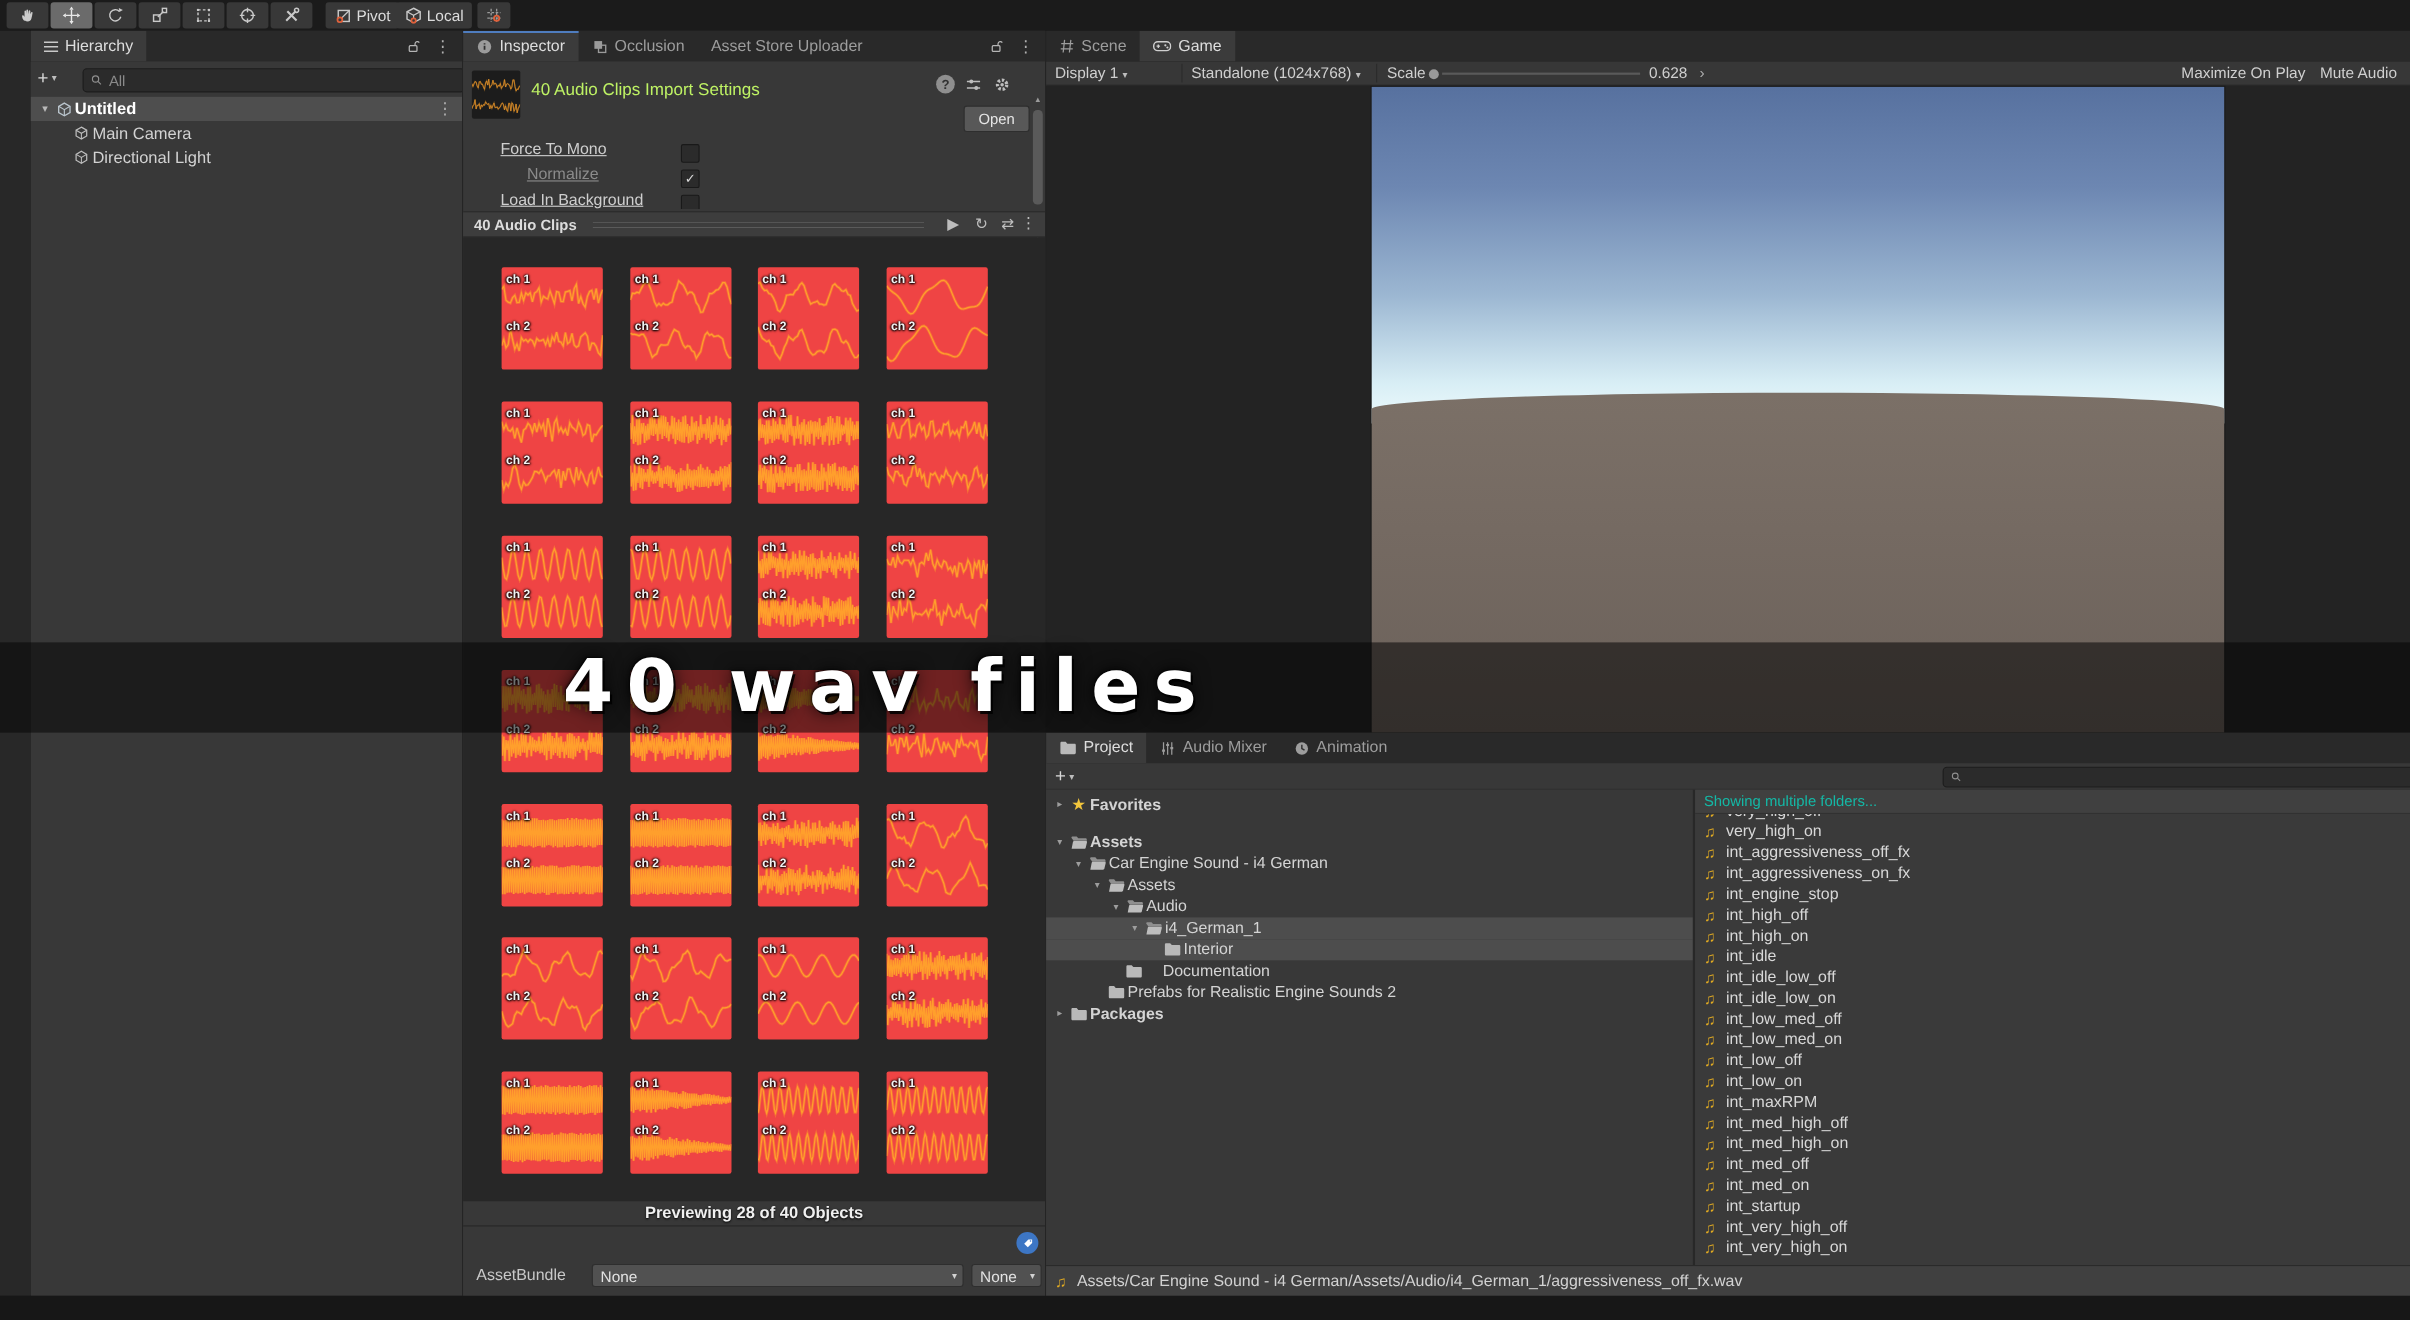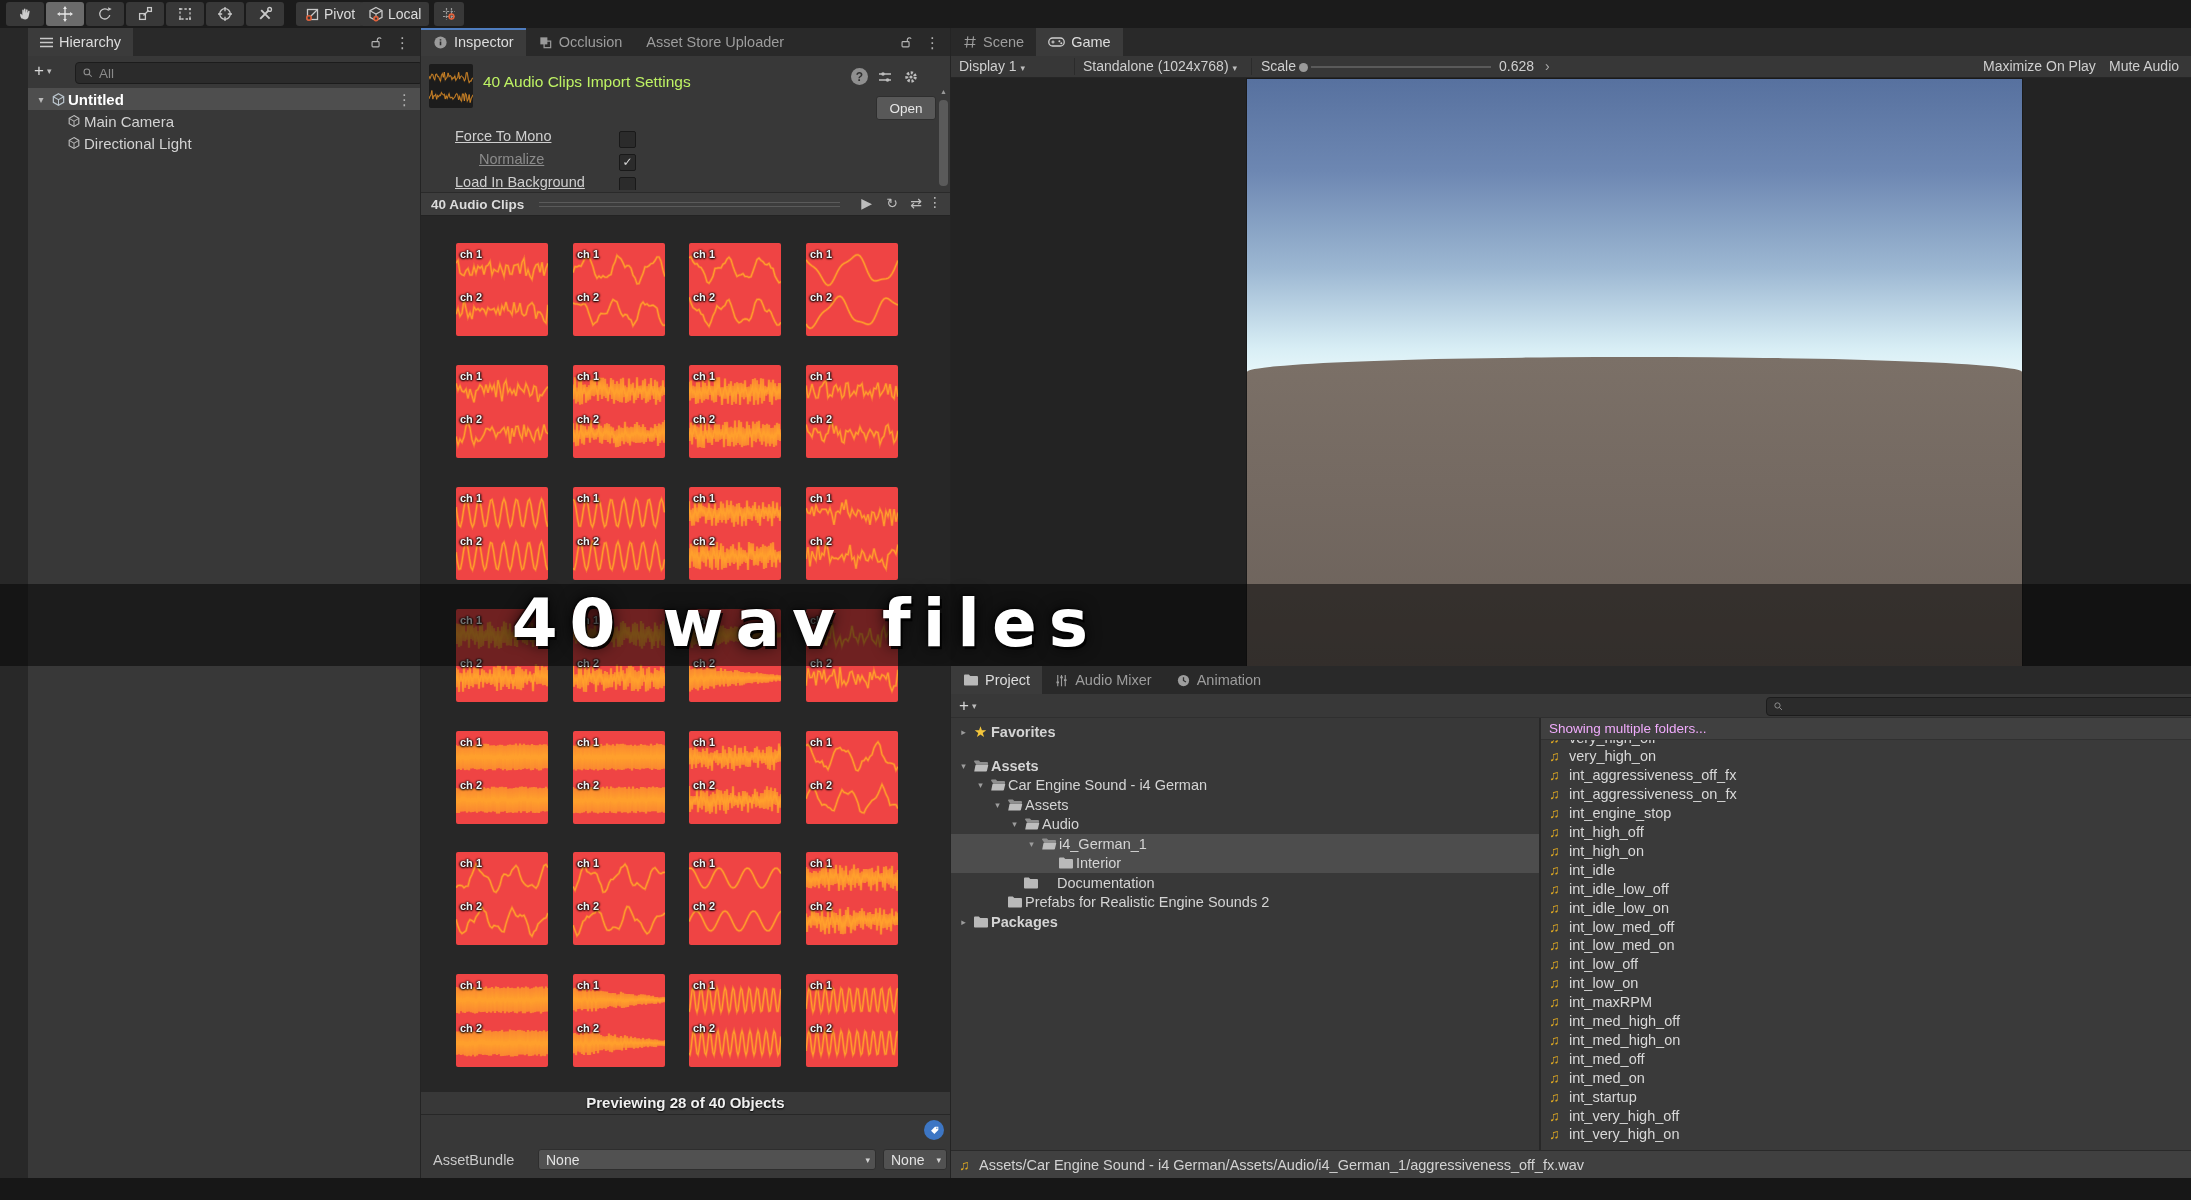--- a/index.html
+++ b/index.html
@@ -93,21 +93,21 @@
   #proj-search{position:absolute;left:815px;top:3px;width:420px;height:17px;}
   #ptree{position:absolute;left:0;top:52px;width:588px;height:432px;background:#383838;overflow:hidden;}
   .trow{position:absolute;left:0;width:100%;height:19.5px;display:flex;align-items:center;font-size:14.5px;color:#d4d4d4;}
   .trow.selected{background:#4d4d4d;}
   .trow.bold{font-weight:bold;}
   .t-arrow{width:13px;text-align:center;font-size:9px;color:#9d9d9d;flex:none;}
   .t-icon{width:21px;display:flex;justify-content:center;flex:none;}
   #psplit{position:absolute;left:588px;top:52px;width:2px;height:432px;background:#282828;}
   #plist{position:absolute;left:590px;top:52px;width:651px;height:432px;background:#3a3a3a;}
   #plist-header{position:absolute;left:0;top:0;width:100%;height:22px;background:#404040;border-bottom:1px solid #313131;box-sizing:border-box;
-                font-size:13.5px;color:#f0abfc;line-height:21px;padding-left:8px;}
+                font-size:13.5px;color:#14b8a6;line-height:21px;padding-left:8px;}
   #plist-body{position:absolute;left:0;top:22px;width:100%;height:410px;overflow:hidden;}
   .frow{position:absolute;left:0;width:100%;height:19px;display:flex;align-items:center;font-size:14.5px;color:#d8d8d8;}
   .note{width:20px;padding-left:8px;color:#dfa922;font-size:14px;flex:none;}
   #pstatus{position:absolute;left:0;top:484px;width:100%;height:28px;background:#404040;border-top:1px solid #2a2a2a;box-sizing:border-box;
            display:flex;align-items:center;font-size:14.5px;color:#d2d2d2;}
   
   #left-strip{position:absolute;left:0;top:28px;width:28px;height:1150px;background:#282828;}
   #bottom-strip{position:absolute;left:0;top:1178px;width:2191px;height:22px;background:#171717;}
   #overlay-band{position:absolute;left:0;top:584px;width:2191px;height:82px;background:rgba(5,5,5,0.55);z-index:40;}
   #overlay-text{position:absolute;left:0;top:1px;width:1100px;text-align:right;font-size:66px;font-weight:bold;color:#ffffff;

